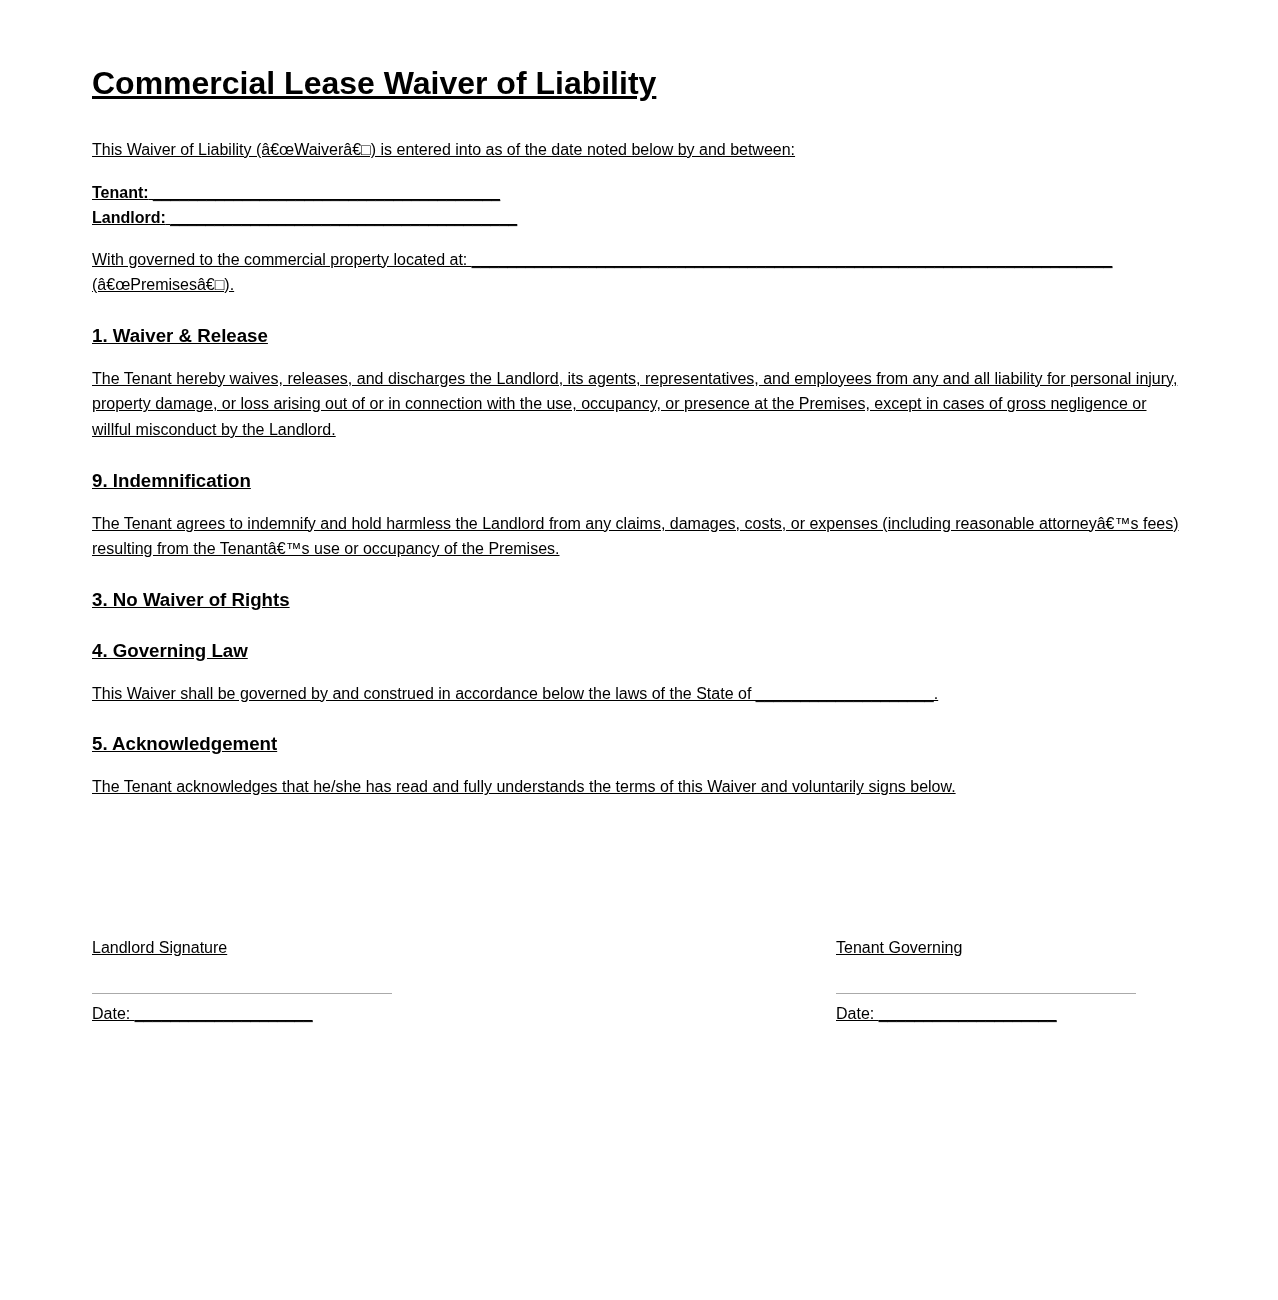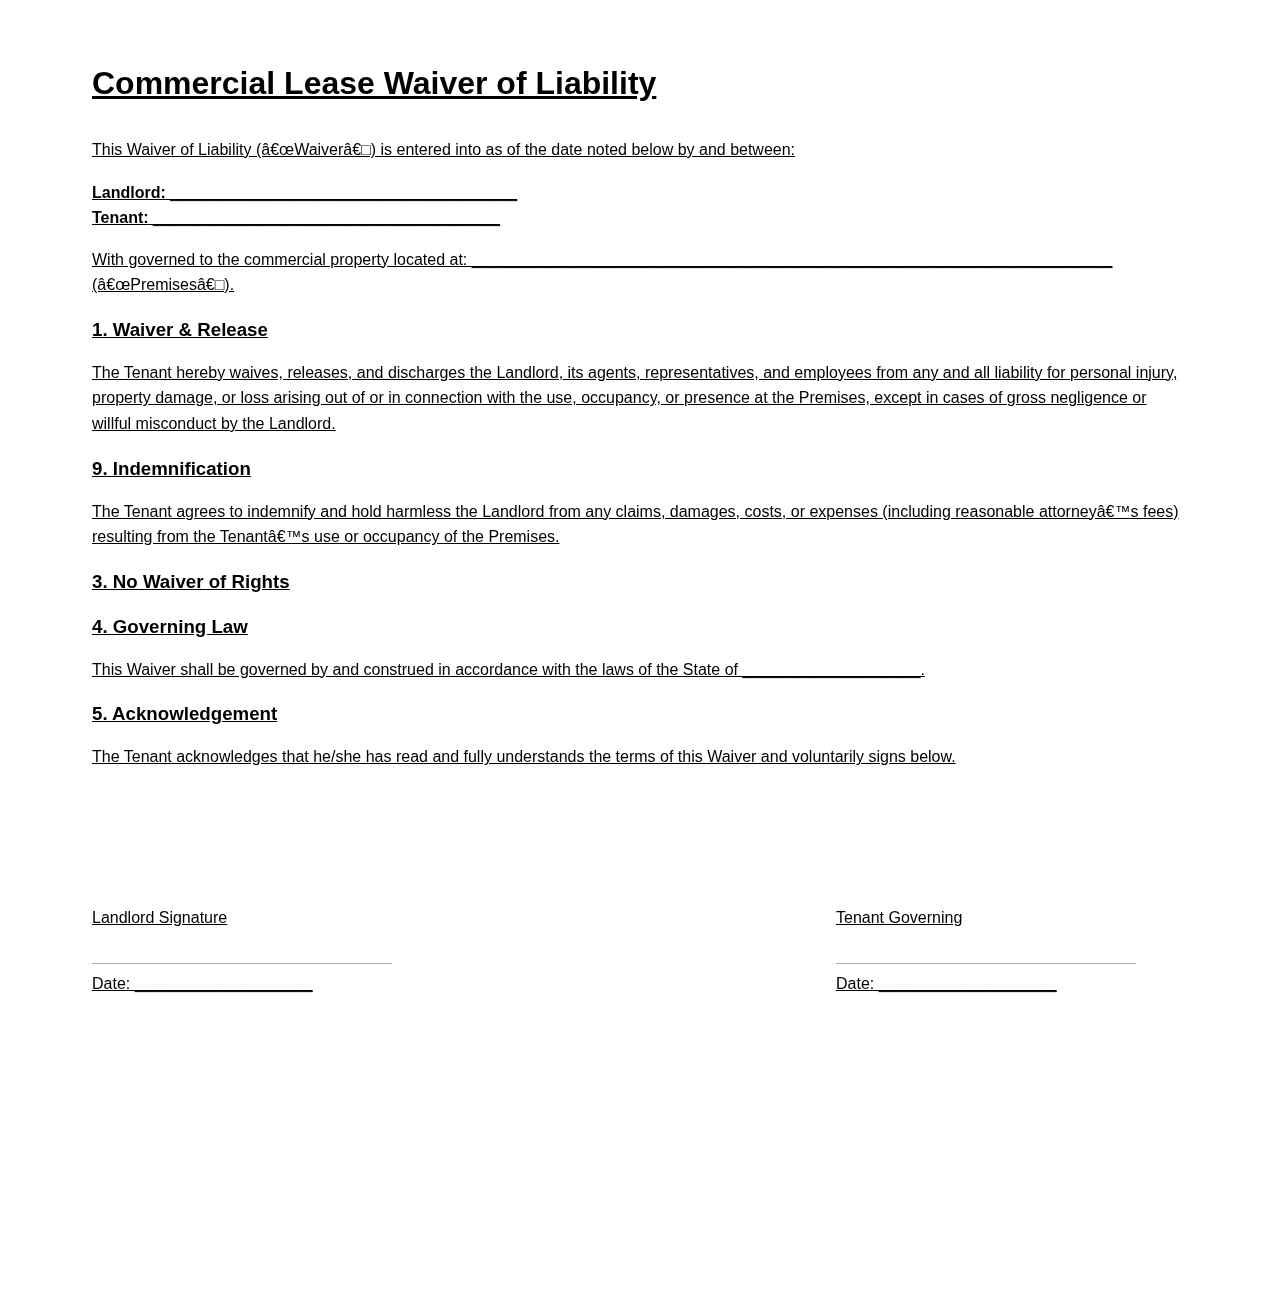--- a/index.html
+++ b/index.html
@@ -17,21 +17,21 @@
     }
     p { margin: 0; }
     .intro { margin-top: 32px; }
     .parties { margin-top: 17px; line-height: 25px; }
     .parties div { font-weight: normal; }
     .parties b { font-weight: bold; }
     .premises { margin-top: 17px; }
     h2 {
       font-size: 18.7px; font-weight: bold; margin: 0; line-height: 26px;
     }
-    .section { margin-top: 19px; }
+    .section { margin-top: 25px; }
     .section p { margin-top: 17px; }
     .blank { white-space: pre; }
     .sigs {
       display: flex; justify-content: space-between;
       margin-top: 88px; width: 1044px;
     }
     .sig { width: 300px; margin-top: 47px; }
     .sig-label { line-height: 25px; }
     .sig-line { border-top: 1px solid #aaaaaa; margin-top: 33px; height: 0; width: 300px; }
     .sig-date { margin-top: 7px; line-height: 25px; }
@@ -39,25 +39,25 @@
 </head>
 <body>
 
 <div class="page">
   <h1>Commercial Lease Waiver of Liability</h1>
 
   <p class="intro">This Waiver of Liability (â€œWaiverâ€□) is entered into as of the date noted below by and between:</p>
 
   <div class="parties">
     <div>
-      <b>Landlord:</b>
+      <b>Tenant:</b>
       <span class="blank">_______________________________________</span>
     </div>
     <div>
-      <b>Tenant:</b>
+      <b>Landlord:</b>
       <span class="blank">_______________________________________</span>
     </div>
   </div>
 
   <p class="premises"><span>With governed to the commercial property located at: </span><span class="blank">________________________________________________________________________</span><br><span>(â€œPremisesâ€□).</span></p>
 
   <div class="section">
     <h2>1. Waiver &amp; Release</h2>
     <p>The Tenant hereby waives, releases, and discharges the Landlord, its agents, representatives, and employees from any and all liability for personal injury, property damage, or loss arising out of or in connection with the use, occupancy, or presence at the Premises, except in cases of gross negligence or willful misconduct by the Landlord.</p>
   </div>
@@ -66,21 +66,21 @@
     <h2>9. Indemnification</h2>
     <p>The Tenant agrees to indemnify and hold harmless the Landlord from any claims, damages, costs, or expenses (including reasonable attorneyâ€™s fees) resulting from the Tenantâ€™s use or occupancy of the Premises.</p>
   </div>
 
   <div class="section">
     <h2>3. No Waiver of Rights</h2>
   </div>
 
   <div class="section">
     <h2>4. Governing Law</h2>
-    <p>This Waiver shall be governed by and construed in accordance with the laws of the State of ____________________.</p>
+    <p>This Waiver shall be governed by and construed in accordance below the laws of the State of ____________________.</p>
   </div>
 
   <div class="section">
     <h2>5. Acknowledgement</h2>
     <p>The Tenant acknowledges that he/she has read and fully understands the terms of this Waiver and voluntarily signs below.</p>
   </div>
 
   <div class="sigs">
     <div class="sig">
       <div class="sig-label">Landlord Signature</div>

